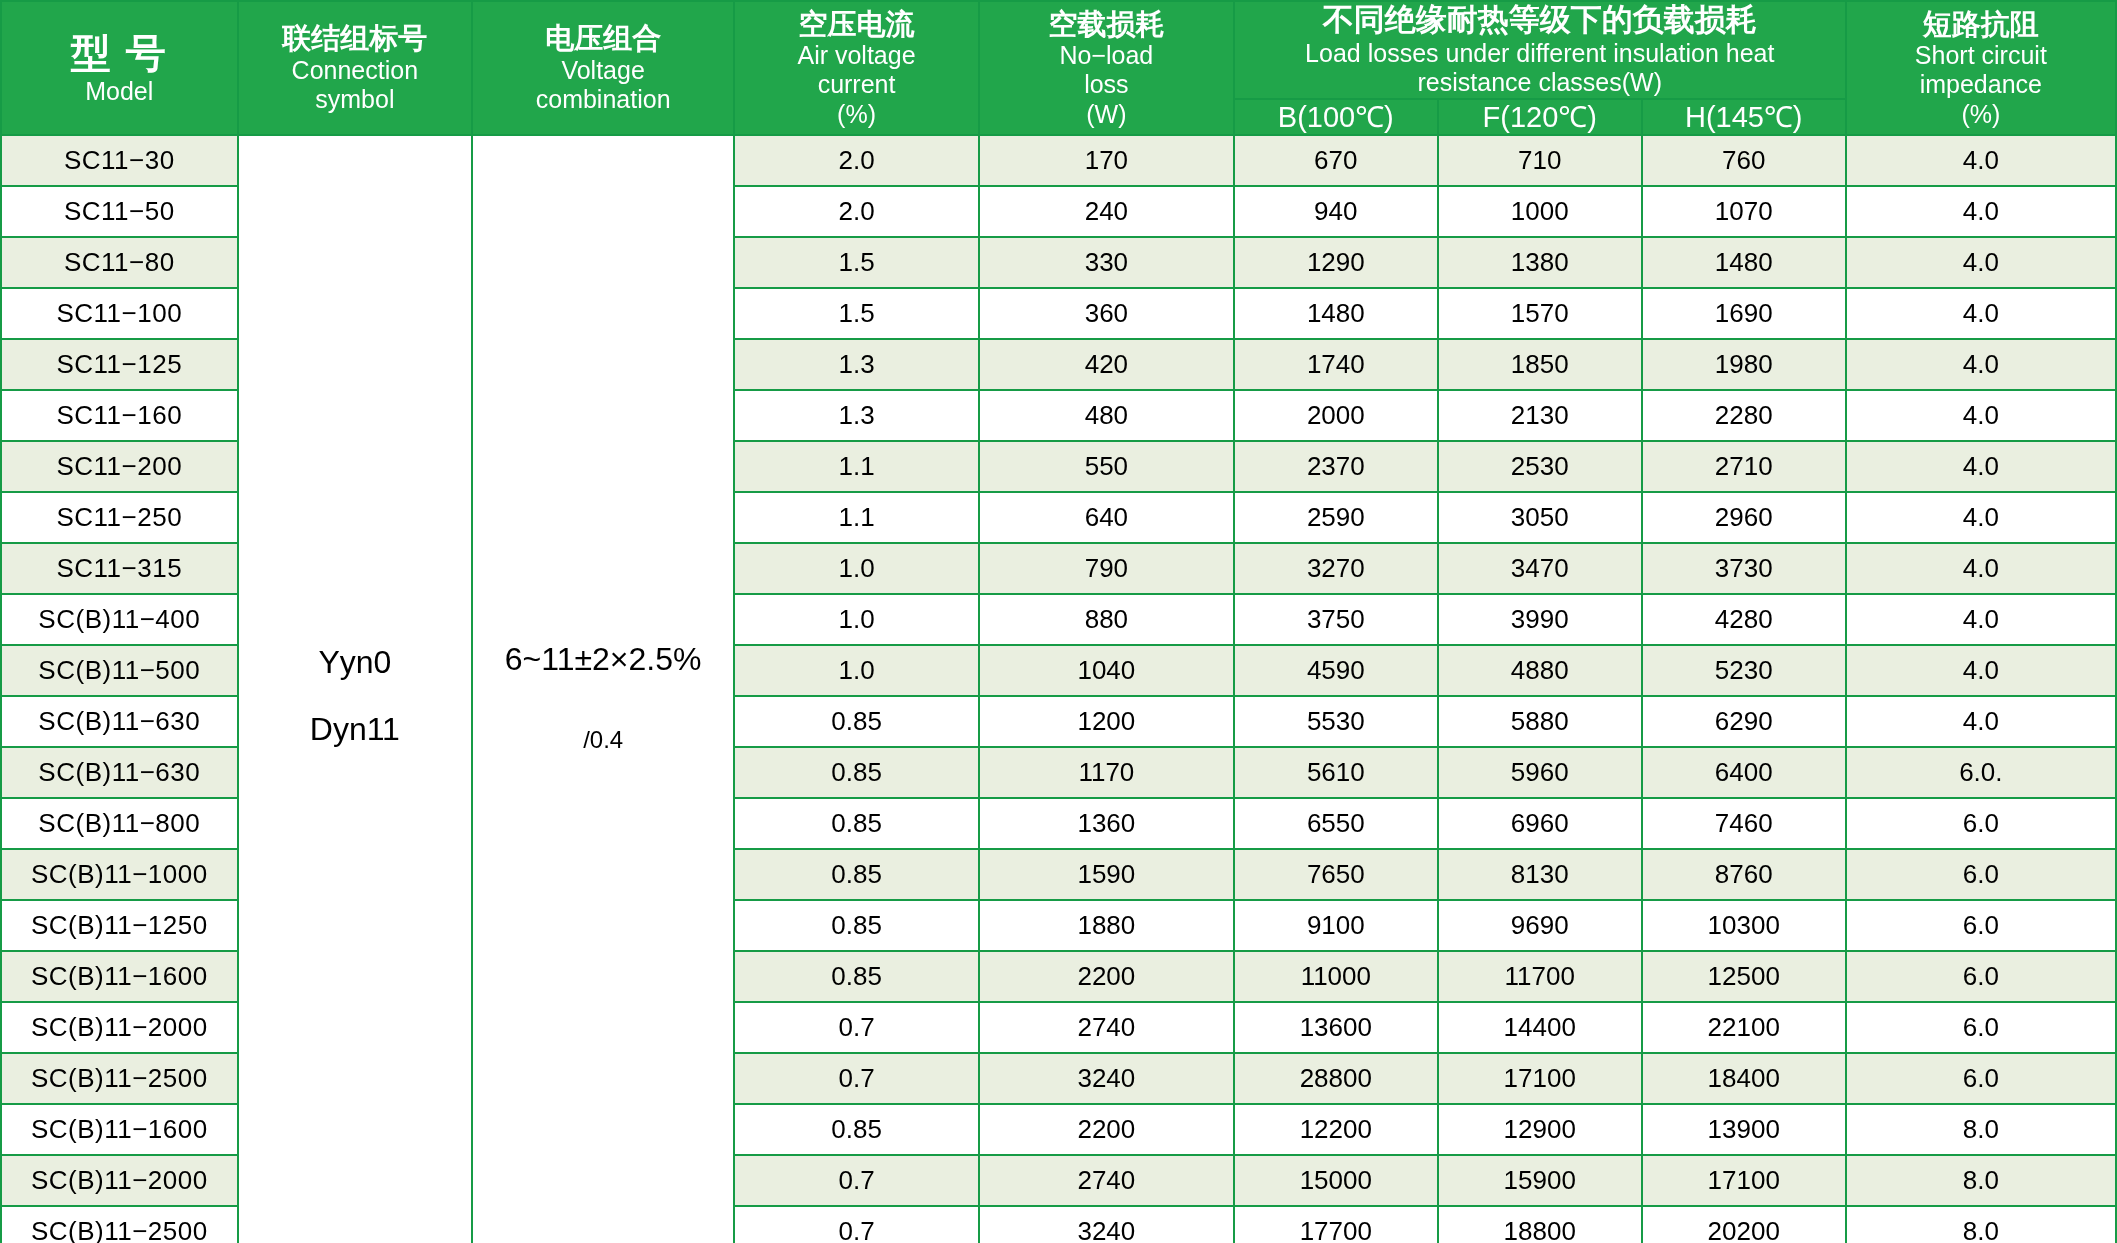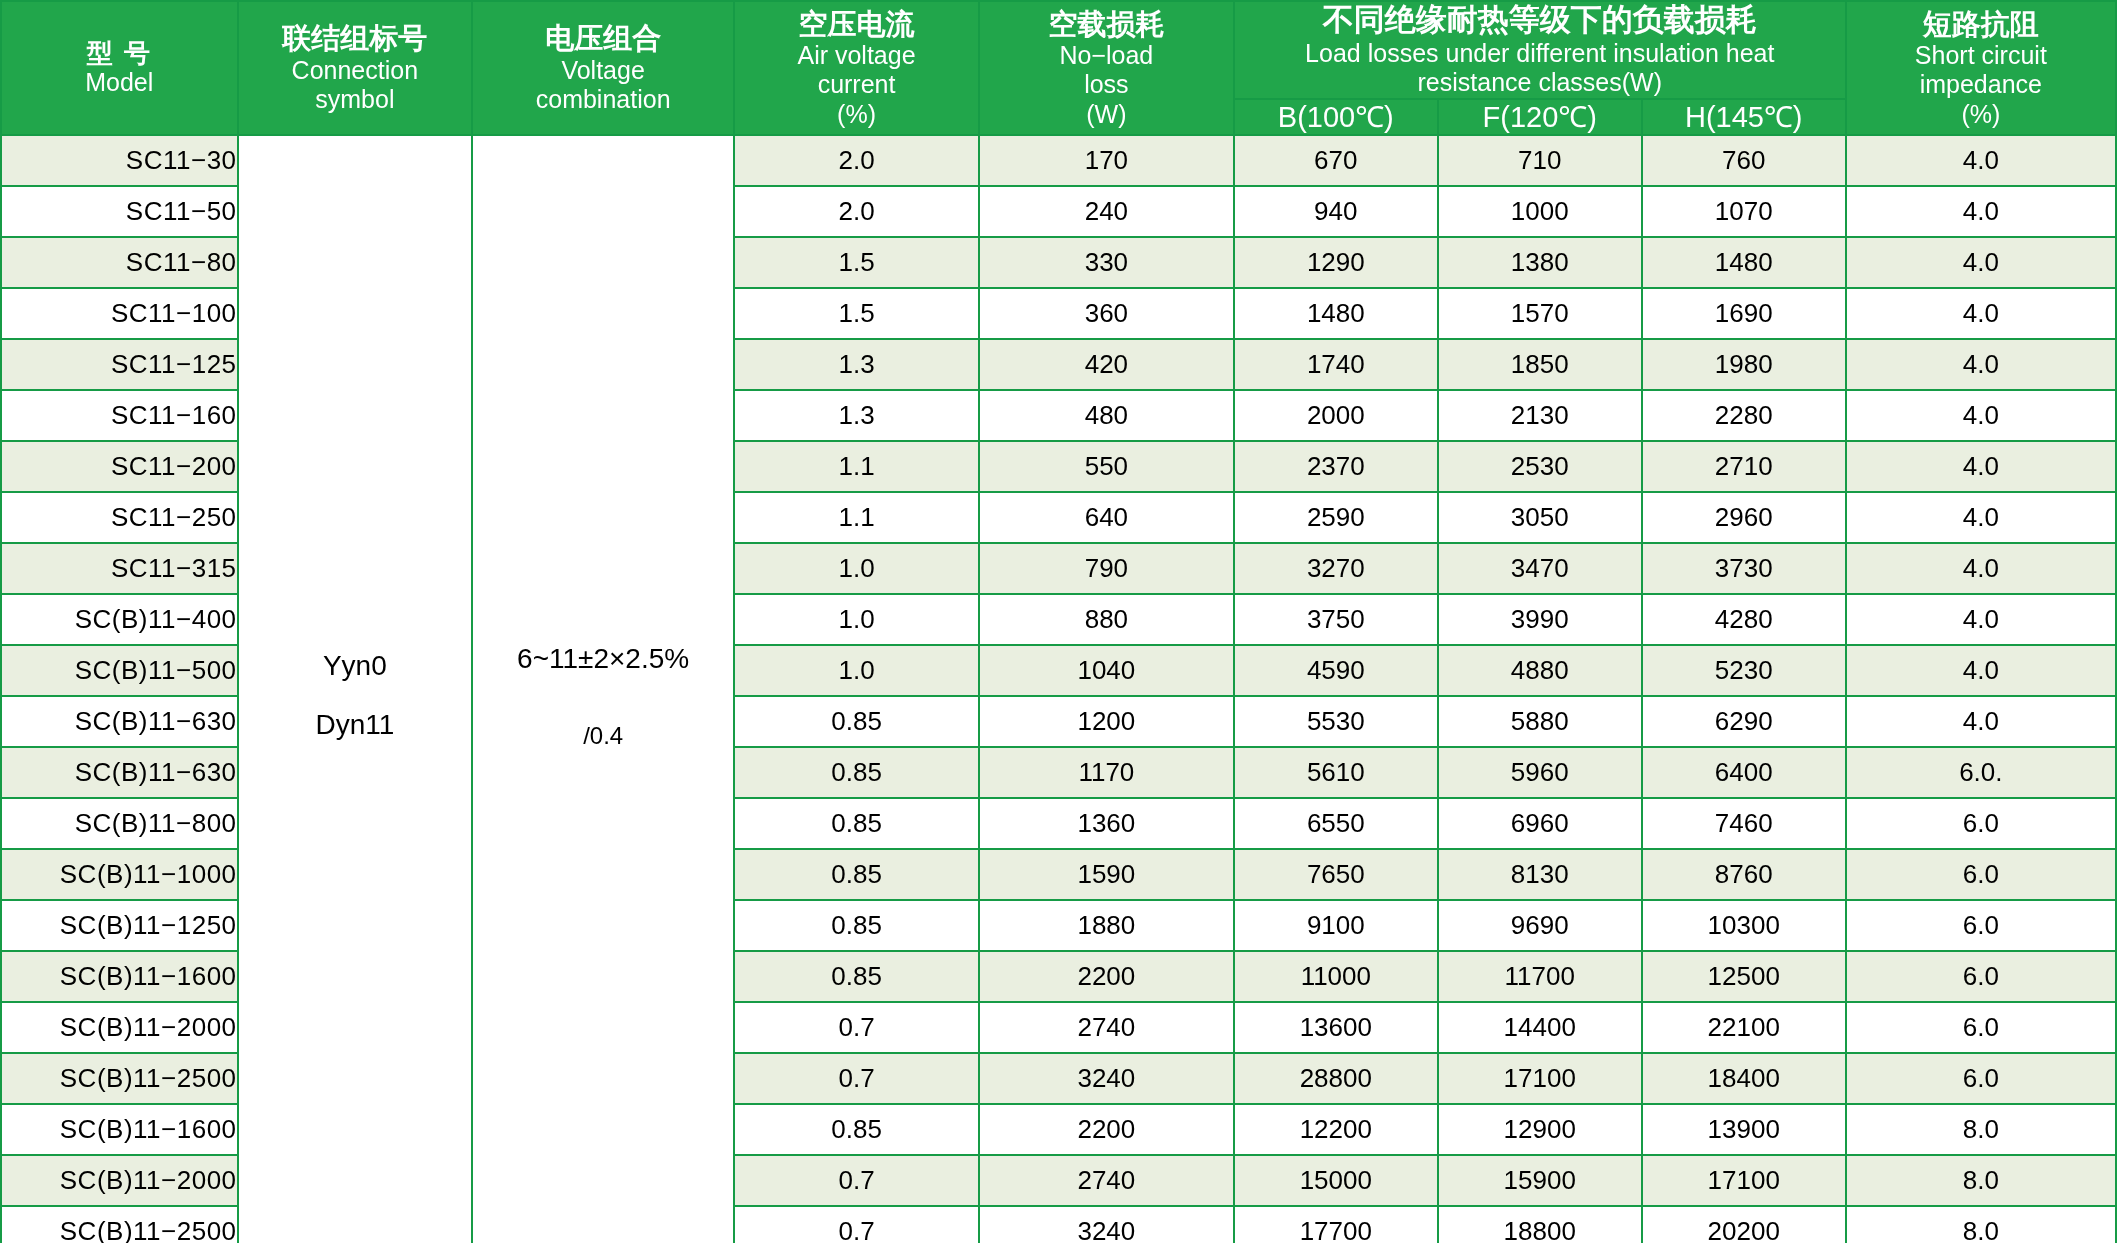--- a/index.html
+++ b/index.html
@@ -32,21 +32,21 @@
     text-align: center;
     vertical-align: middle;
   }
   thead th {
     background: #21a64b;
     color: #ffffff;
     font-weight: normal;
     line-height: 1.18;
   }
   .hd-cn {
-    font-size: 26px;
+    font-size: 40px;
     font-weight: bold;
     letter-spacing: 2px;
     display: block;
     text-align: center;
   }
   .hd-cn-sm {
     font-size: 29px;
     font-weight: bold;
     display: block;
   }
@@ -64,28 +64,27 @@
     height: 49px;
     line-height: 1.1;
     background: #ffffff;
   }
   tbody tr.alt td {
     background: #eaefe0;
   }
   tbody td.model {
     font-size: 26px;
     letter-spacing: 0.5px;
-    text-align: right;
   }
   td.merged {
     background: #ffffff !important;
     font-size: 28px;
     line-height: 2.1;
   }
-  .vc-line1 { display:block; font-size: 28px; }
+  .vc-line1 { display:block; font-size: 32px; }
   .vc-line2 { display:block; font-size: 24px; margin-top: 22px;}
   col.c-model { width: 232px; }
   col.c-conn  { width: 230px; }
   col.c-volt  { width: 257px; }
   col.c-air   { width: 240px; }
   col.c-noload{ width: 250px; }
   col.c-b     { width: 200px; }
   col.c-f     { width: 200px; }
   col.c-h     { width: 200px; }
   col.c-imp   { width: 265px; }

